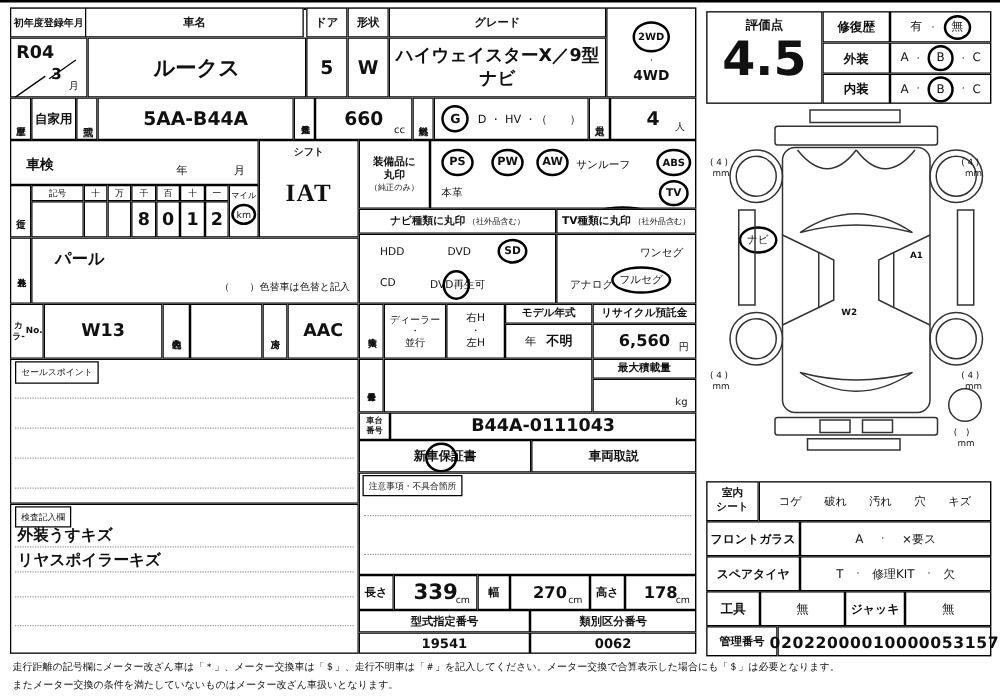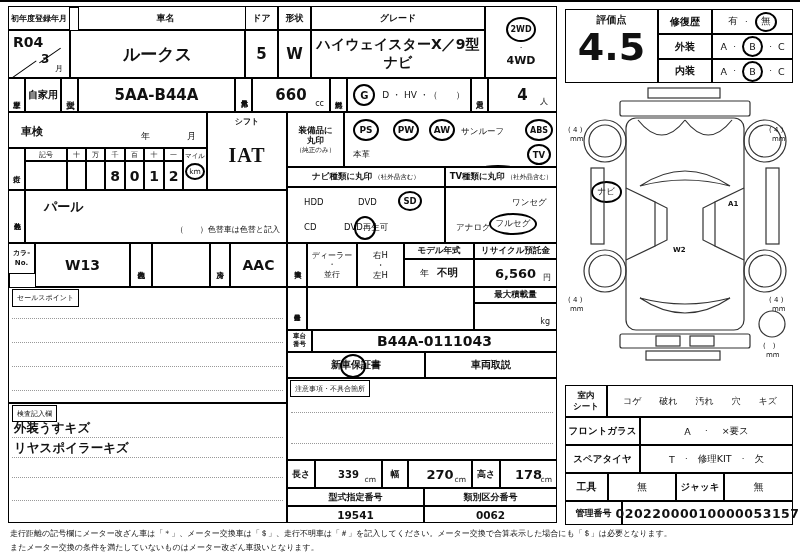--- a/index.html
+++ b/index.html
@@ -24,21 +24,21 @@
   svg text{font-family:"DejaVu Sans",sans-serif;}
 </style>
 </head>
 <body>
 
 <div id="sheet">
   <div class="n" style="left:0;top:2;width:800px;border-top:2px solid #000"></div>
   <div class="fr" style="left:8px;top:6px;width:549px;height:517px"></div>
 
   <div class="c b" style="left:8px;top:6px;width:62px;height:24px;font-size:8px">初年度登録年月</div>
-  <div class="c b" style="left:78px;top:6px;width:175px;height:24px;font-size:9px">車名</div>
+  <div class="c b" style="left:68px;top:6px;width:175px;height:24px;font-size:9px">車名</div>
   <div class="c b" style="left:245px;top:6px;width:33px;height:24px;font-size:9px">ドア</div>
   <div class="c b" style="left:278px;top:6px;width:33px;height:24px;font-size:9px">形状</div>
   <div class="c b" style="left:311px;top:6px;width:174px;height:24px;font-size:9px">グレード</div>
 
   <div class="c" style="left:485px;top:6px;width:72px;height:72px;flex-direction:column;gap:1px">
     <span class="ring" style="width:30px;height:25px;font-size:8px">2WD</span>
     <span style="font-size:7px">・</span>
     <span class="b" style="font-size:11px">4WD</span>
   </div>
 
@@ -103,21 +103,21 @@
     <span style="font-size:6.5px">マイル</span>
     <span class="ring" style="width:20px;height:17px;font-size:7.5px;font-weight:normal">km</span>
   </div>
 
   <div class="c b vlab" style="left:8px;top:190px;width:17px;height:53px;font-size:7px">外装色</div>
   <div class="c" style="left:25px;top:190px;width:262px;height:53px">
     <span class="n b" style="left:18px;top:7px;font-size:13px">パール</span>
     <span class="n" style="right:6px;bottom:7px;font-size:8px">（　　）色替車は色替と記入</span>
   </div>
 
-  <div class="c b" style="left:8px;top:243px;width:27px;height:31px;flex-direction:column;font-size:7px;line-height:1.3">
+  <div class="c b" style="left:8px;top:243px;width:27px;height:44px;flex-direction:row;font-size:7px;line-height:1.3">
     <span>カラ-</span>
     <span>No.</span>
   </div>
   <div class="c b" style="left:35px;top:243px;width:95px;height:44px;font-size:14px">W13</div>
   <div class="c b vlab" style="left:130px;top:243px;width:22px;height:44px;font-size:7.5px">内装色</div>
   <div class="c" style="left:152px;top:243px;width:58px;height:44px;font-size:11px"></div>
   <div class="c b vlab" style="left:210px;top:243px;width:20px;height:44px;font-size:7.5px">冷房</div>
   <div class="c b" style="left:230px;top:243px;width:57px;height:44px;font-size:14px">AAC</div>
 
   <div class="c" style="left:8px;top:287px;width:279px;height:116px"></div>
@@ -216,21 +216,21 @@
   </div>
   <div class="c b" style="left:425px;top:352px;width:132px;height:26px;font-size:10px">車両取説</div>
 
   <div class="c" style="left:287px;top:378px;width:270px;height:82px"></div>
   <div class="tab" style="left:290px;top:380px;height:13px">注意事項・不具合箇所</div>
   <div class="dot" style="left:291px;top:412px;width:262px"></div>
   <div class="dot" style="left:291px;top:443px;width:262px"></div>
 
   <div class="c b" style="left:287px;top:460px;width:28px;height:28px;font-size:9px">長さ</div>
   <div class="c" style="left:315px;top:460px;width:67px;height:28px">
-    <span class="b" style="font-size:10px">339</span>
+    <span class="b" style="font-size:17px">339</span>
     <span class="n" style="right:5px;bottom:3px;font-size:7.5px">cm</span>
   </div>
   <div class="c b" style="left:382px;top:460px;width:26px;height:28px;font-size:9px">幅</div>
   <div class="c" style="left:408px;top:460px;width:64px;height:28px">
     <span class="b" style="font-size:13px">270</span>
     <span class="n" style="right:5px;bottom:3px;font-size:7.5px">cm</span>
   </div>
   <div class="c b" style="left:472px;top:460px;width:28px;height:28px;font-size:9px">高さ</div>
   <div class="c" style="left:500px;top:460px;width:57px;height:28px">
     <span class="b" style="font-size:13px">178</span>

